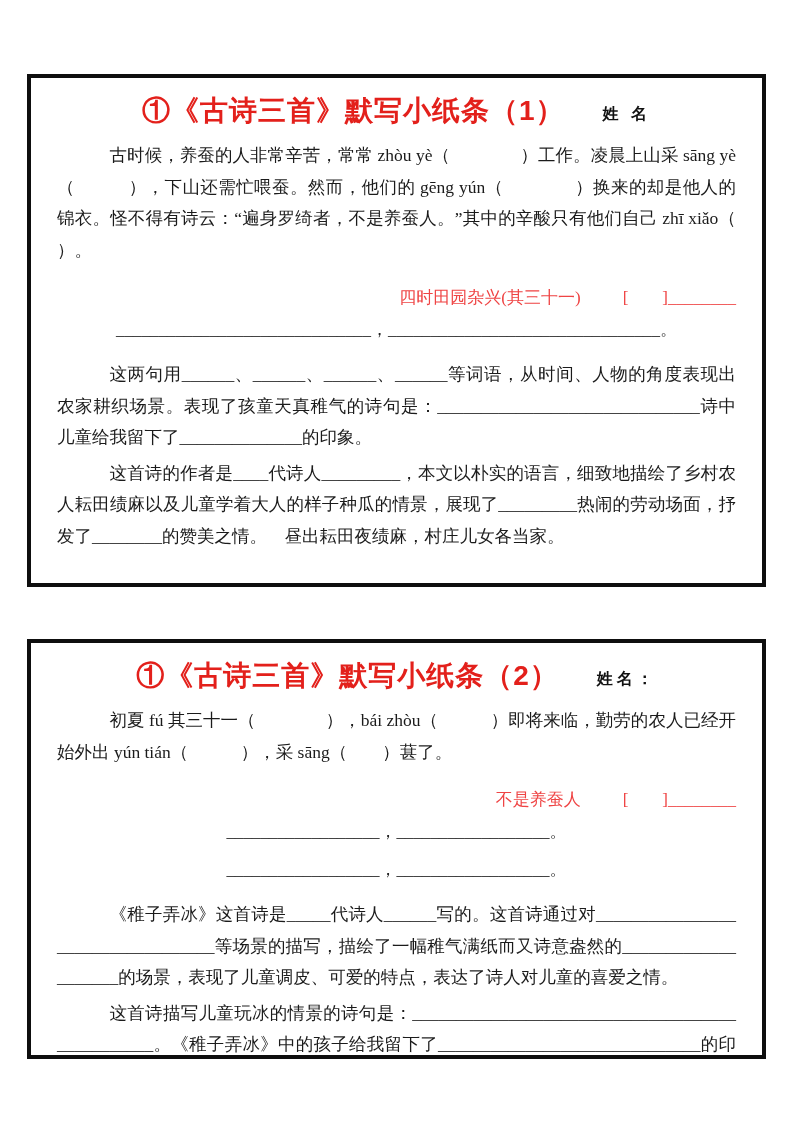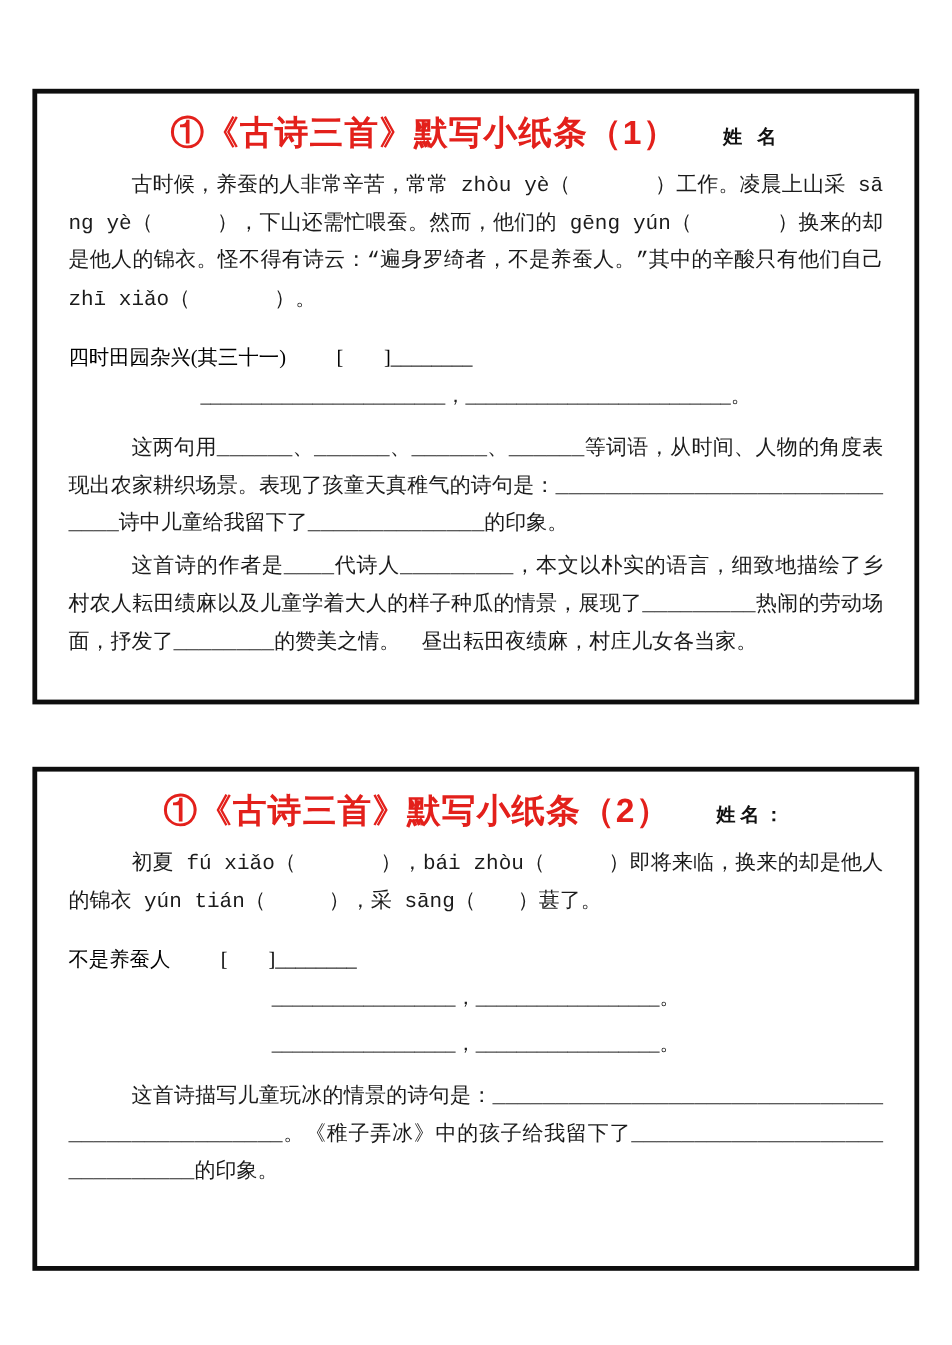--- a/index.html
+++ b/index.html
@@ -57,26 +57,26 @@
     text-align: center;
   }
   .para {
     margin: 0 0 4px 0;
     font-size: 17.5px;
     line-height: 1.8;
     text-align: justify;
     color: #1b1b1b;
     word-break: break-all;
   }
-  .indent { text-indent: 3em; font-family: Liberation Mono, monospace; }
+  .indent { text-indent: 3em; }
   .poem-head {
-    text-align: left;
+    text-align: right;
     font-size: 17px;
     margin: 20px 0 2px 0;
-    color: #000000;
+    color: #ef4444;
   }
   .poem-head .poem-title { margin-right: 42px; }
   .poem-line {
     text-align: center;
     font-size: 17px;
     line-height: 38px;
     white-space: nowrap;
     color: #222222;
   }
   .poem-block { margin-bottom: 10px; }
@@ -89,35 +89,36 @@
   <section class="card card-1">
     <div class="title-row">
       <h1 class="card-title">①《古诗三首》默写小纸条（1）</h1>
       <span class="name-label">姓 名</span>
     </div>
     <p class="para indent">古时候，养蚕的人非常辛苦，常常 zhòu yè（　　　　）工作。凌晨上山采 sāng yè（　　　），下山还需忙喂蚕。然而，他们的 gēng yún（　　　　）换来的却是他人的锦衣。怪不得有诗云：“遍身罗绮者，不是养蚕人。”其中的辛酸只有他们自己 zhī xiǎo（　　　　）。</p>
     <div class="poem-block">
       <div class="poem-head">
         <span class="poem-title">四时田园杂兴(其三十一)</span><span class="poem-author">[　　]________</span>
       </div>
-      <div class="poem-line">________________________，__________________________。</div>
+      <div class="poem-line">______________________________，________________________________。</div>
     </div>
     <p class="para indent">这两句用______、______、______、______等词语，从时间、人物的角度表现出农家耕织场景。表现了孩童天真稚气的诗句是：______________________________诗中儿童给我留下了______________的印象。</p>
     <p class="para indent">这首诗的作者是____代诗人_________，本文以朴实的语言，细致地描绘了乡村农人耘田绩麻以及儿童学着大人的样子种瓜的情景，展现了_________热闹的劳动场面，抒发了________的赞美之情。　昼出耘田夜绩麻，村庄儿女各当家。</p>
   </section>
 
   <section class="card card-2">
     <div class="title-row">
       <h1 class="card-title">①《古诗三首》默写小纸条（2）</h1>
       <span class="name-label">姓名：</span>
     </div>
-    <p class="para indent">初夏 fú xiǎo（　　　　），bái zhòu（　　　）即将来临，换来的却是他人的锦衣 yún tián（　　　），采 sāng（　　）葚了。</p>
+    <p class="para indent">初夏 fú 其三十一（　　　　），bái zhòu（　　　）即将来临，勤劳的农人已经开始外出 yún tián（　　　），采 sāng（　　）葚了。</p>
     <div class="poem-block">
       <div class="poem-head">
         <span class="poem-title">不是养蚕人</span><span class="poem-author">[　　]________</span>
       </div>
       <div class="poem-line">__________________，__________________。</div>
       <div class="poem-line">__________________，__________________。</div>
     </div>
+    <p class="para indent">《稚子弄冰》这首诗是_____代诗人______写的。这首诗通过对__________________________________等场景的描写，描绘了一幅稚气满纸而又诗意盎然的____________________的场景，表现了儿童调皮、可爱的特点，表达了诗人对儿童的喜爱之情。</p>
     <p class="para indent">这首诗描写儿童玩冰的情景的诗句是：________________________________________________。《稚子弄冰》中的孩子给我留下了______________________________的印象。</p>
   </section>
 
 </div>
 
 </body></html>

